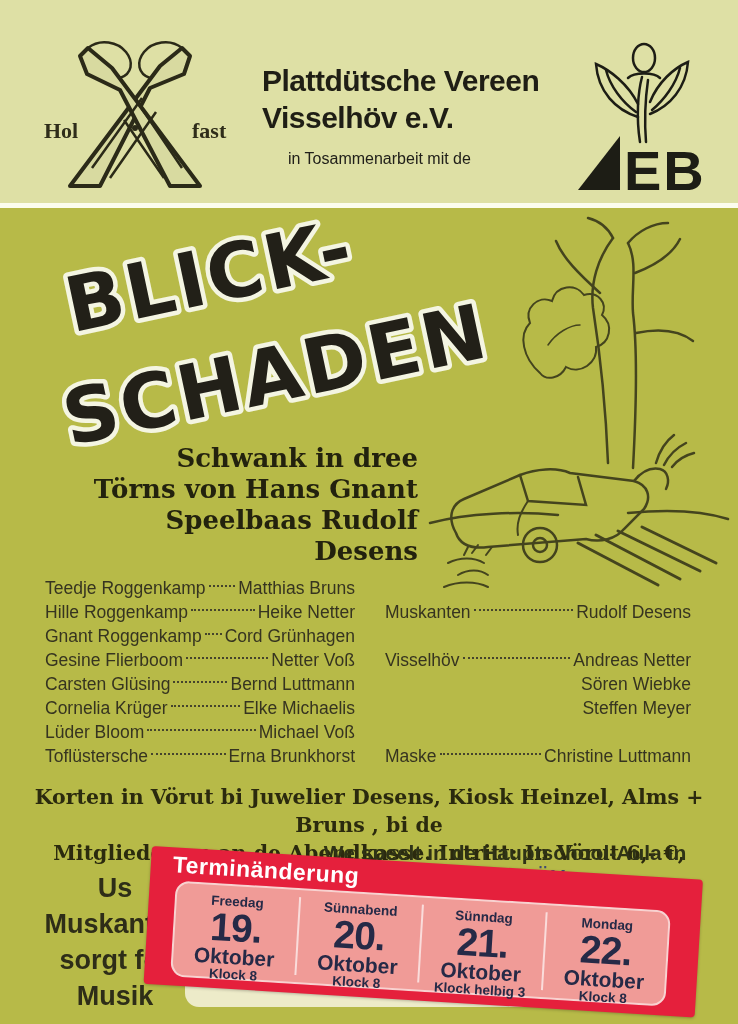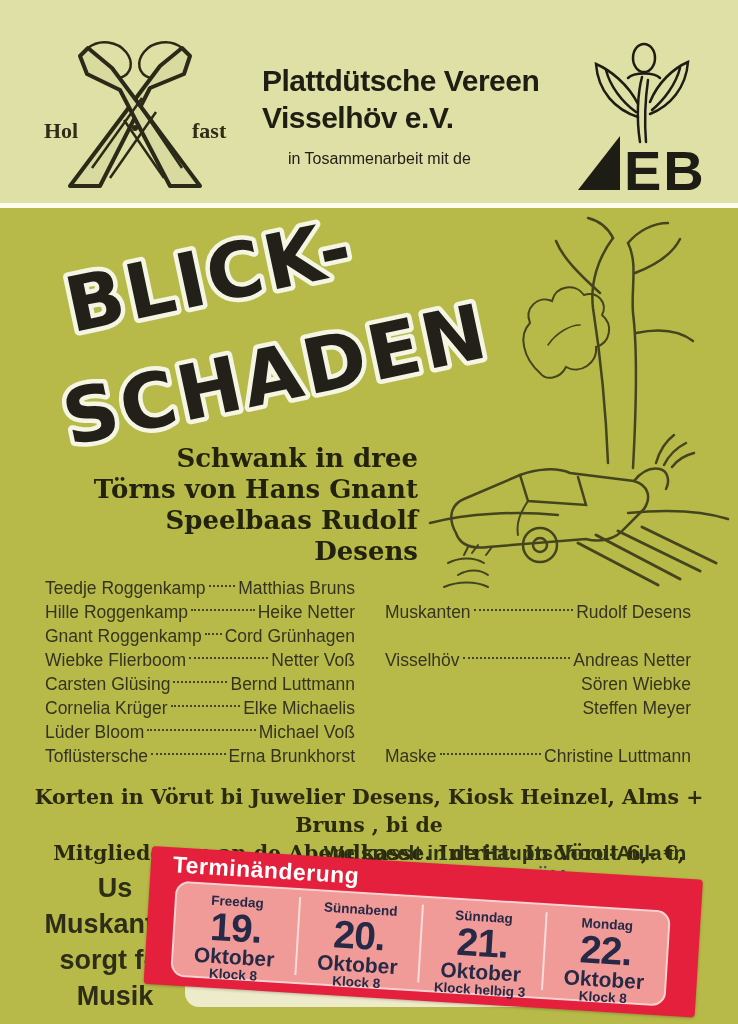--- a/index.html
+++ b/index.html
@@ -176,21 +176,21 @@
         <span>Hille Roggenkamp</span>
           <span class="dots"></span>
           <span>Heike Netter</span>
       </div>
       <div class="cast-row">
         <span>Gnant Roggenkamp</span>
           <span class="dots"></span>
           <span>Cord Grünhagen</span>
       </div>
       <div class="cast-row">
-        <span>Wiebke Flierboom</span>
+        <span>Gesine Flierboom</span>
           <span class="dots"></span>
           <span>Netter Voß</span>
       </div>
       <div class="cast-row">
         <span>Carsten Glüsing</span>
           <span class="dots"></span>
           <span>Bernd Luttmann</span>
       </div>
       <div class="cast-row">
         <span>Cornelia Krüger</span>

